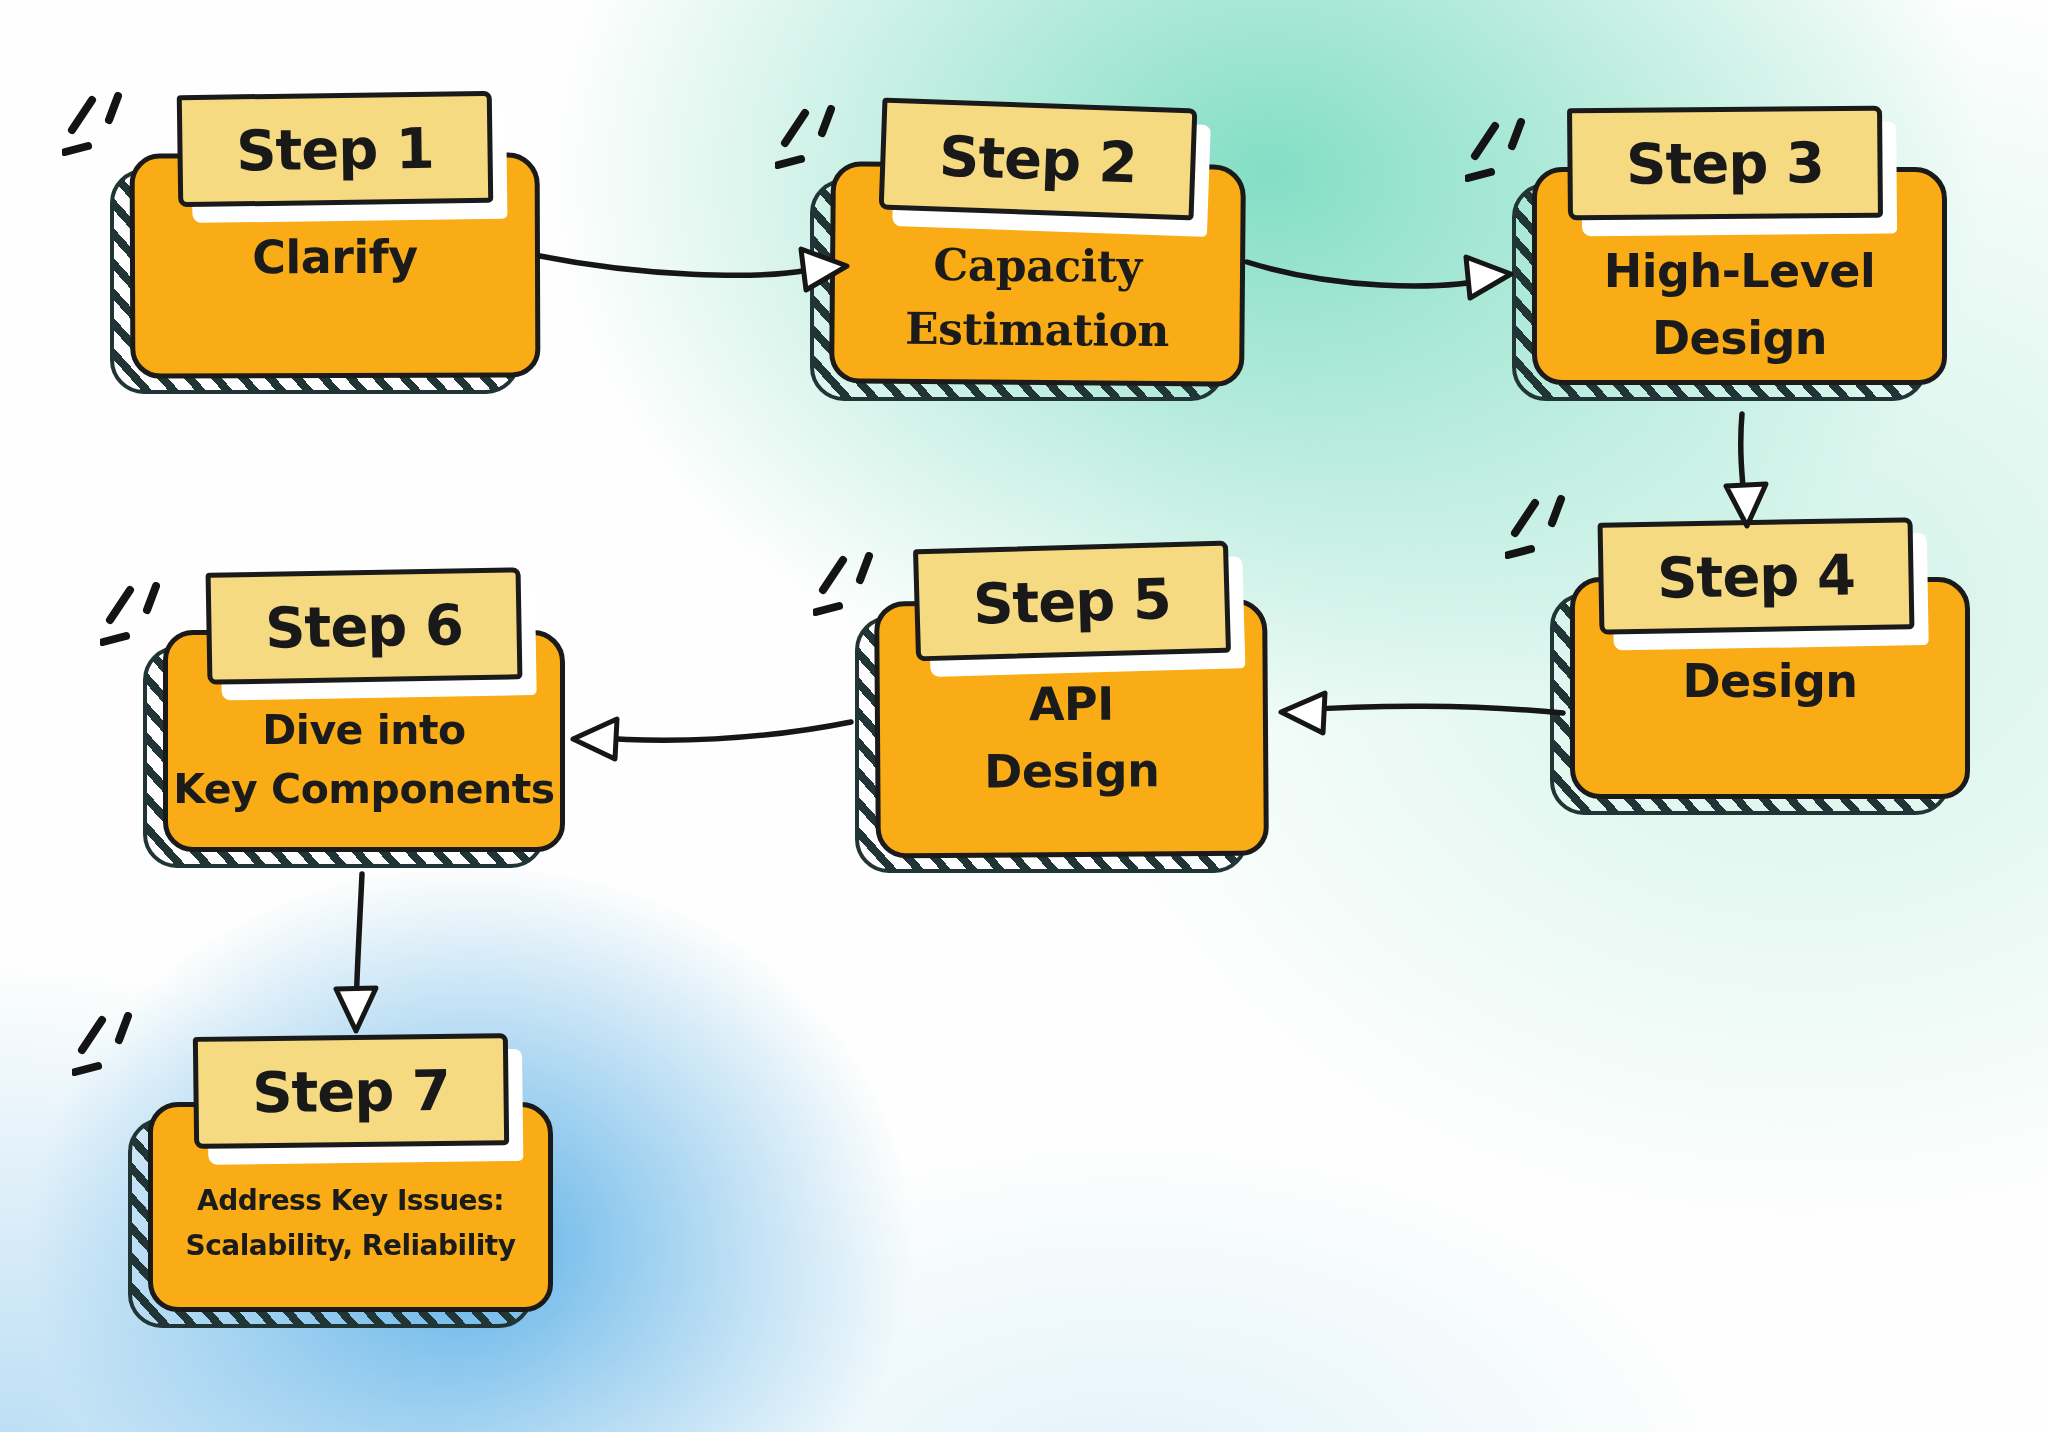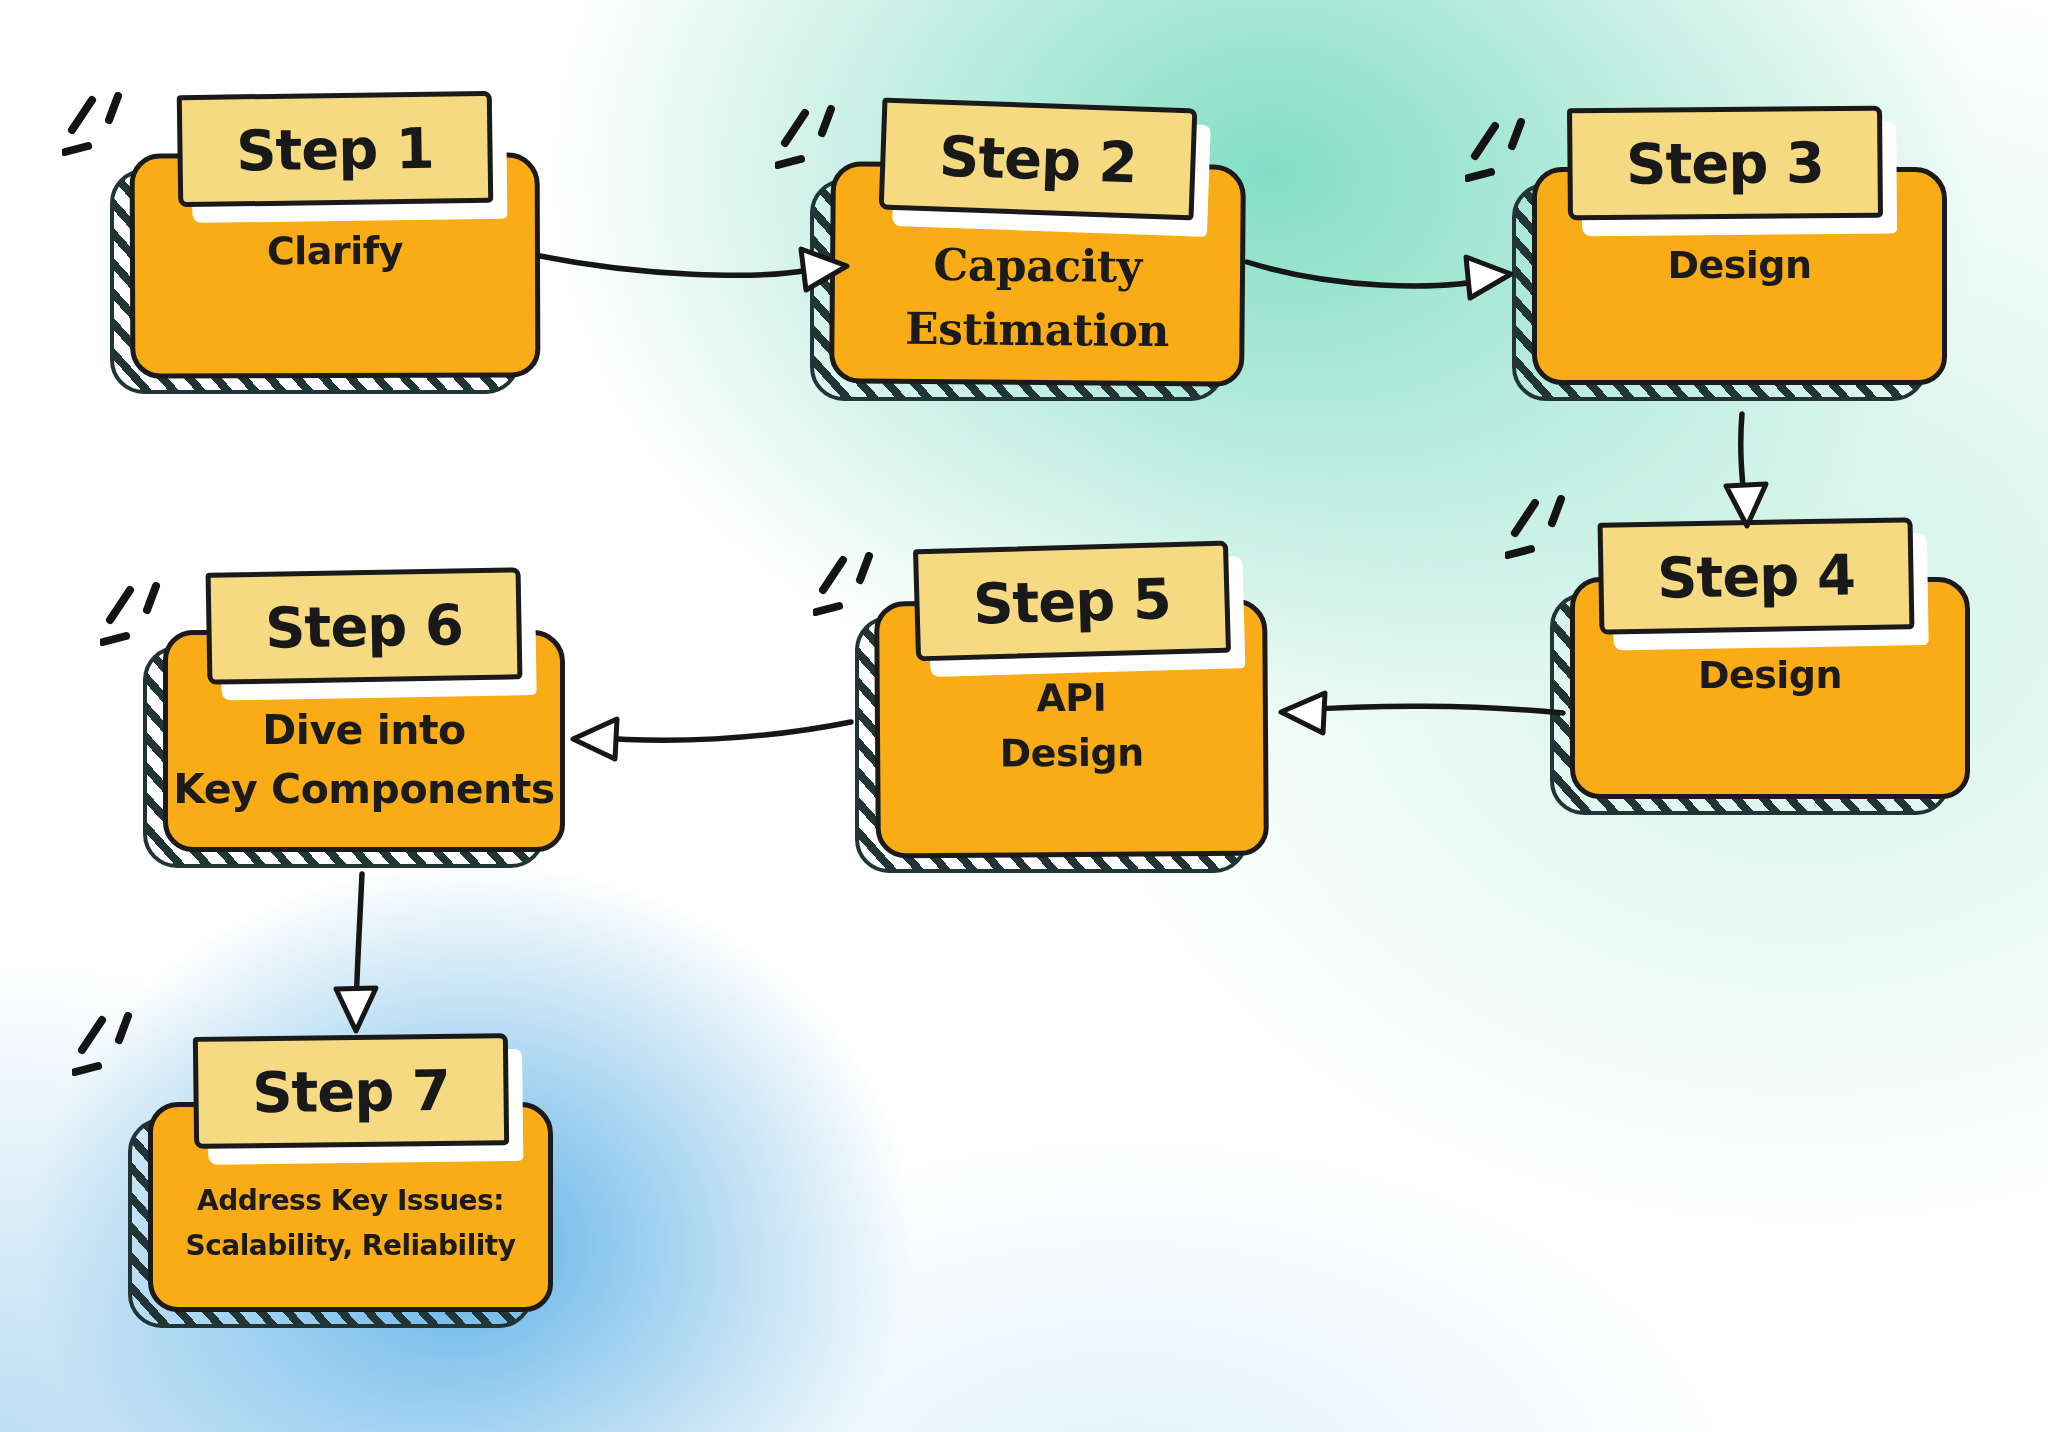--- a/index.html
+++ b/index.html
@@ -41,21 +41,21 @@
     position: absolute; inset: 0;
     background: var(--box-fill, #F9AC15);
     border: 5px solid var(--outline, #1a1a1a);
     border-radius: 30px 32px 28px 30px;
     display: flex; flex-direction: column;
     align-items: center; justify-content: flex-start;
     padding-top: 66px;
     z-index: 1;
   }
   .line {
-    font-size: 38px; font-weight: 700;
+    font-size: 46px; font-weight: 700;
     color: #1b1b1b; line-height: 1.45;
     white-space: nowrap; letter-spacing: -0.5px;
     text-align: center;
   }
 
   .label {
     position: absolute;
     top: -60px; left: 50%;
     width: 315px; height: 112px;
     background: var(--label-fill, #F5DA82);
@@ -183,20 +183,21 @@
     <svg class="sparkle" width="66" height="72" viewBox="0 0 66 72">
       <line x1="56" y1="4" x2="47" y2="28"></line>
         <line x1="30" y1="8" x2="10" y2="38"></line>
         <line x1="3" y1="60" x2="26" y2="54"></line>
     </svg>
   </div>
 
   <div class="step s3">
     <div class="hatch"></div>
     <div class="card">
+      <div class="line">High-Level</div>
       <div class="line">Design</div>
     </div>
     <div class="label">
       <span>Step 3</span>
     </div>
     <svg class="sparkle" width="66" height="72" viewBox="0 0 66 72">
       <line x1="56" y1="4" x2="47" y2="28"></line>
         <line x1="30" y1="8" x2="10" y2="38"></line>
         <line x1="3" y1="60" x2="26" y2="54"></line>
     </svg>

